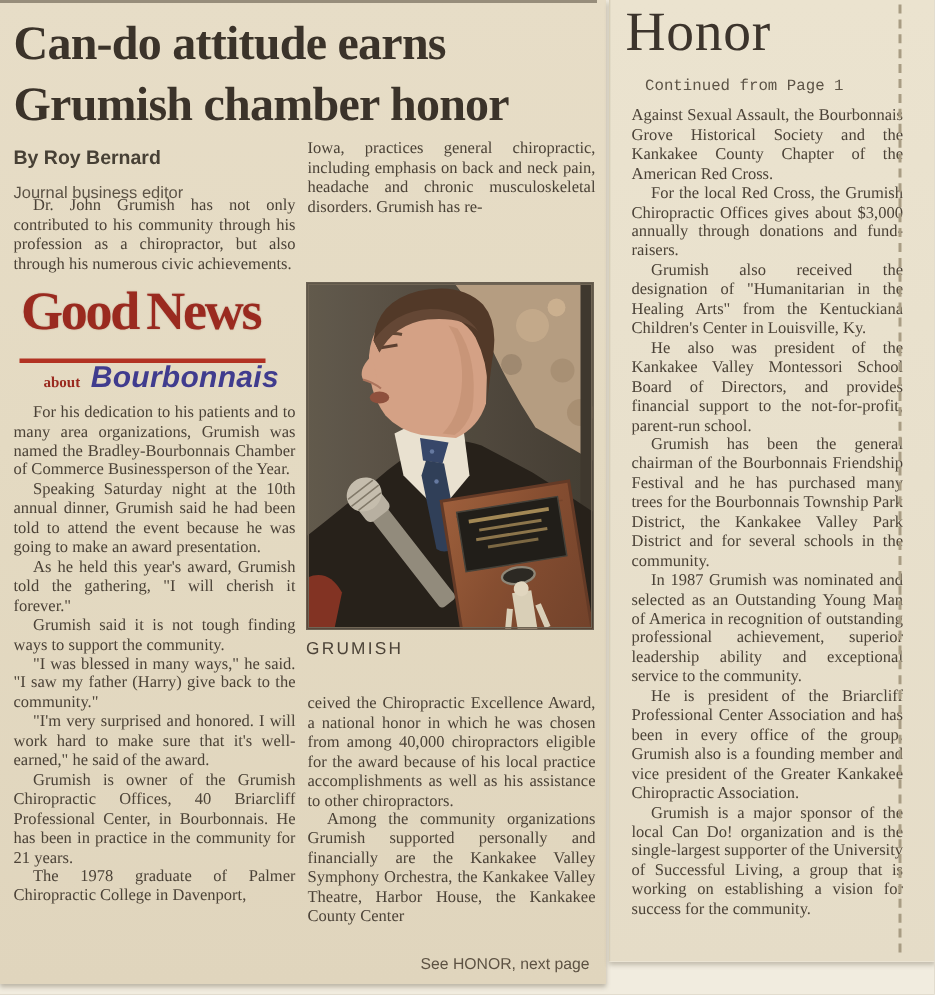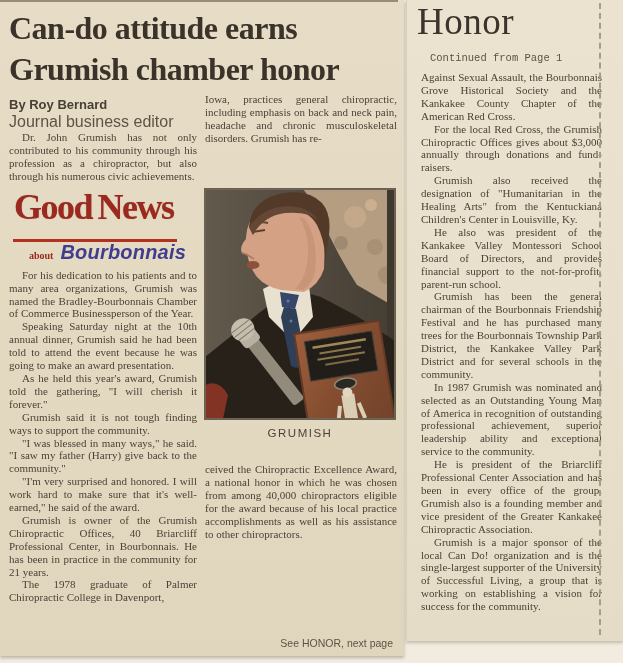--- a/index.html
+++ b/index.html
@@ -15,21 +15,21 @@
   .clip-main{position:absolute;left:0;top:0;width:404px;height:656px;
     background:linear-gradient(180deg,#e7ddc7 0%,#e4dac2 45%,#e0d5bd 100%);
     box-shadow:0 2px 3px rgba(90,80,60,.35);}
   .clip-main::before{content:"";position:absolute;top:0;left:0;right:6px;height:2px;
     background:rgba(72,62,47,.5);}
   .headline{position:absolute;left:9px;top:8px;width:392px;
     font-family:"Liberation Serif",serif;font-weight:bold;font-size:32px;line-height:41px;
     letter-spacing:-.5px;color:var(--headline-ink);}
   .byline{position:absolute;left:9px;top:97px;font-family:"Liberation Sans",sans-serif;}
   .byline .name{font-size:13px;font-weight:bold;color:#47403500;color:#474035;}
-  .byline .role{font-size:16px;color:var(--muted-ink);margin-top:1px;}
+  .byline .role{font-size:11px;color:var(--muted-ink);margin-top:11px;}
 
   .col{position:absolute;font-size:11px;line-height:12.9px;color:var(--ink);
     text-align:justify;overflow:hidden;hyphens:auto;-webkit-hyphens:auto;}
   .col p{text-indent:13px;margin:0;}
   .col p.noindent{text-indent:0;}
   .col1{left:9px;top:131px;width:188px;height:525px;}
   .col2-top{left:205px;top:93px;width:192px;height:56px;}
   .col2-bottom{left:205px;top:463px;width:192px;height:172px;}
 
   
@@ -39,21 +39,21 @@
     color:var(--logo-red);border-bottom:3px solid var(--logo-underline);padding:0 3px 15px 1px;
     text-shadow:0 0 1px rgba(120,30,20,.4);}
   .gn-sub{display:flex;align-items:baseline;gap:7px;margin:4px 0 0 16px;}
   .gn-about{font-family:"Liberation Serif",serif;font-weight:bold;font-size:10px;color:var(--logo-red);}
   .gn-name{font-family:"Liberation Sans",sans-serif;font-style:italic;font-weight:bold;
     font-size:20px;color:var(--logo-blue);letter-spacing:.2px;}
 
   
   .photo{position:absolute;left:204px;top:188px;width:192px;height:232px;
     border:1px solid #6a6052;background:#4c463d;}
-  .photo-caption{position:absolute;left:204px;top:427px;width:192px;text-align:center;
+  .photo-caption{position:absolute;left:204px;top:427px;width:192px;text-align:left;
     font-family:"Liberation Sans",sans-serif;font-size:11.5px;letter-spacing:1.5px;color:#4c4338;}
   .jump-line{position:absolute;left:205px;top:637px;width:188px;text-align:right;
     font-family:"Liberation Sans",sans-serif;font-size:10.5px;color:#5d5243;}
 
   
   .clip-honor{position:absolute;left:406px;top:0;width:217px;height:641px;
     background:linear-gradient(180deg,#ebe3cf 0%,#e8e0cc 50%,#e5dcc7 100%);
     border-left:1px solid #d8cfb8;box-shadow:0 2px 3px rgba(90,80,60,.3);}
   .honor-headline{position:absolute;left:10px;top:2px;font-family:"Liberation Serif",serif;
     font-size:37px;line-height:1.1;color:#3c342c;letter-spacing:.5px;}
@@ -174,20 +174,21 @@
           <path d="M130 216 L126 232 M149 216 L153 232" stroke="#dbd2bc" stroke-width="4"></path>
         </g>
         <rect x="0.5" y="0.5" width="189" height="229" fill="none" stroke="#6a6052"></rect>
         <rect width="190" height="230" fill="#c9a87c" opacity=".07"></rect>
       </svg>
     </div>
     <div class="photo-caption">GRUMISH</div>
 
     <div class="col col2-bottom">
       <p class="noindent">ceived the Chiropractic Excellence Award, a national honor in which he was chosen from among 40,000 chiropractors eligible for the award because of his local practice accomplishments as well as his assistance to other chiropractors.</p>
+      <p>Among the community organizations Grumish supported personally and financially are the Kankakee Valley Symphony Orchestra, the Kankakee Valley Theatre, Harbor House, the Kankakee County Center</p>
     </div>
 
     <div class="jump-line">See HONOR, next page</div>
   </div>
 
   <div class="clip-honor">
     <div class="honor-headline">Honor</div>
     <div class="honor-continued">Continued from Page 1</div>
 
     <div class="col honor-body">

